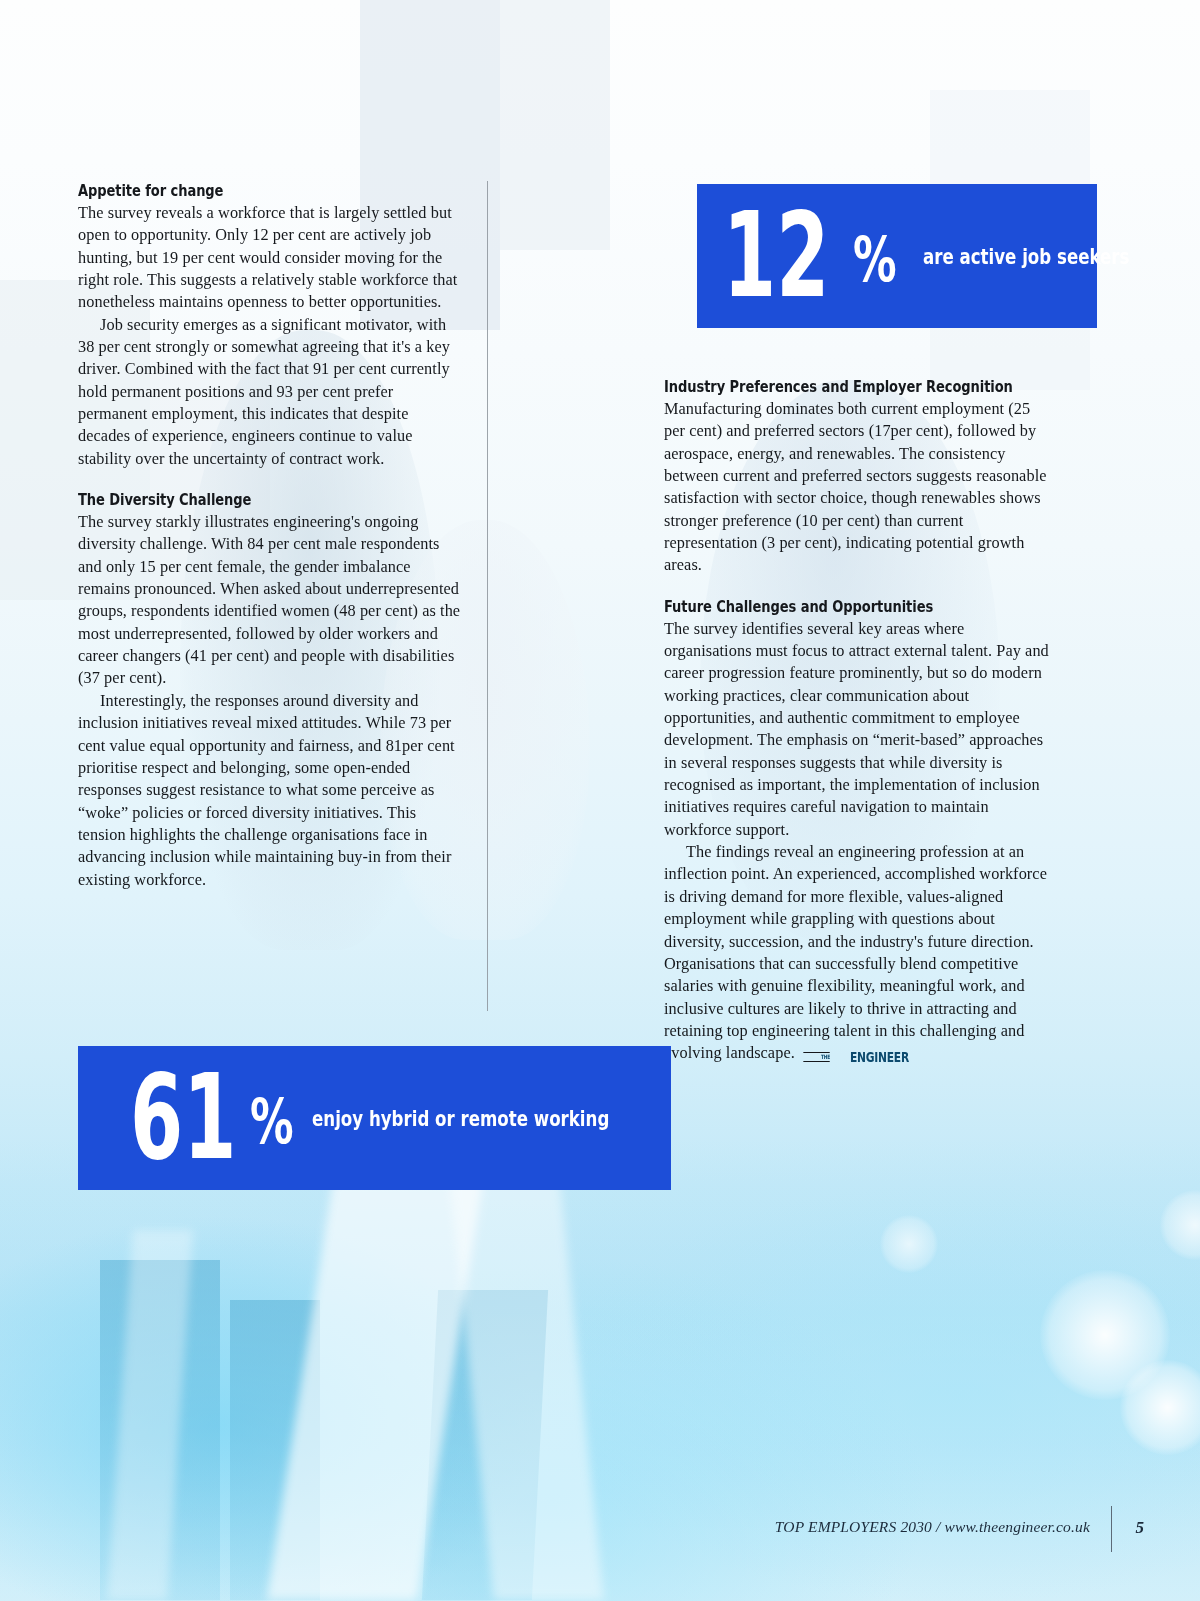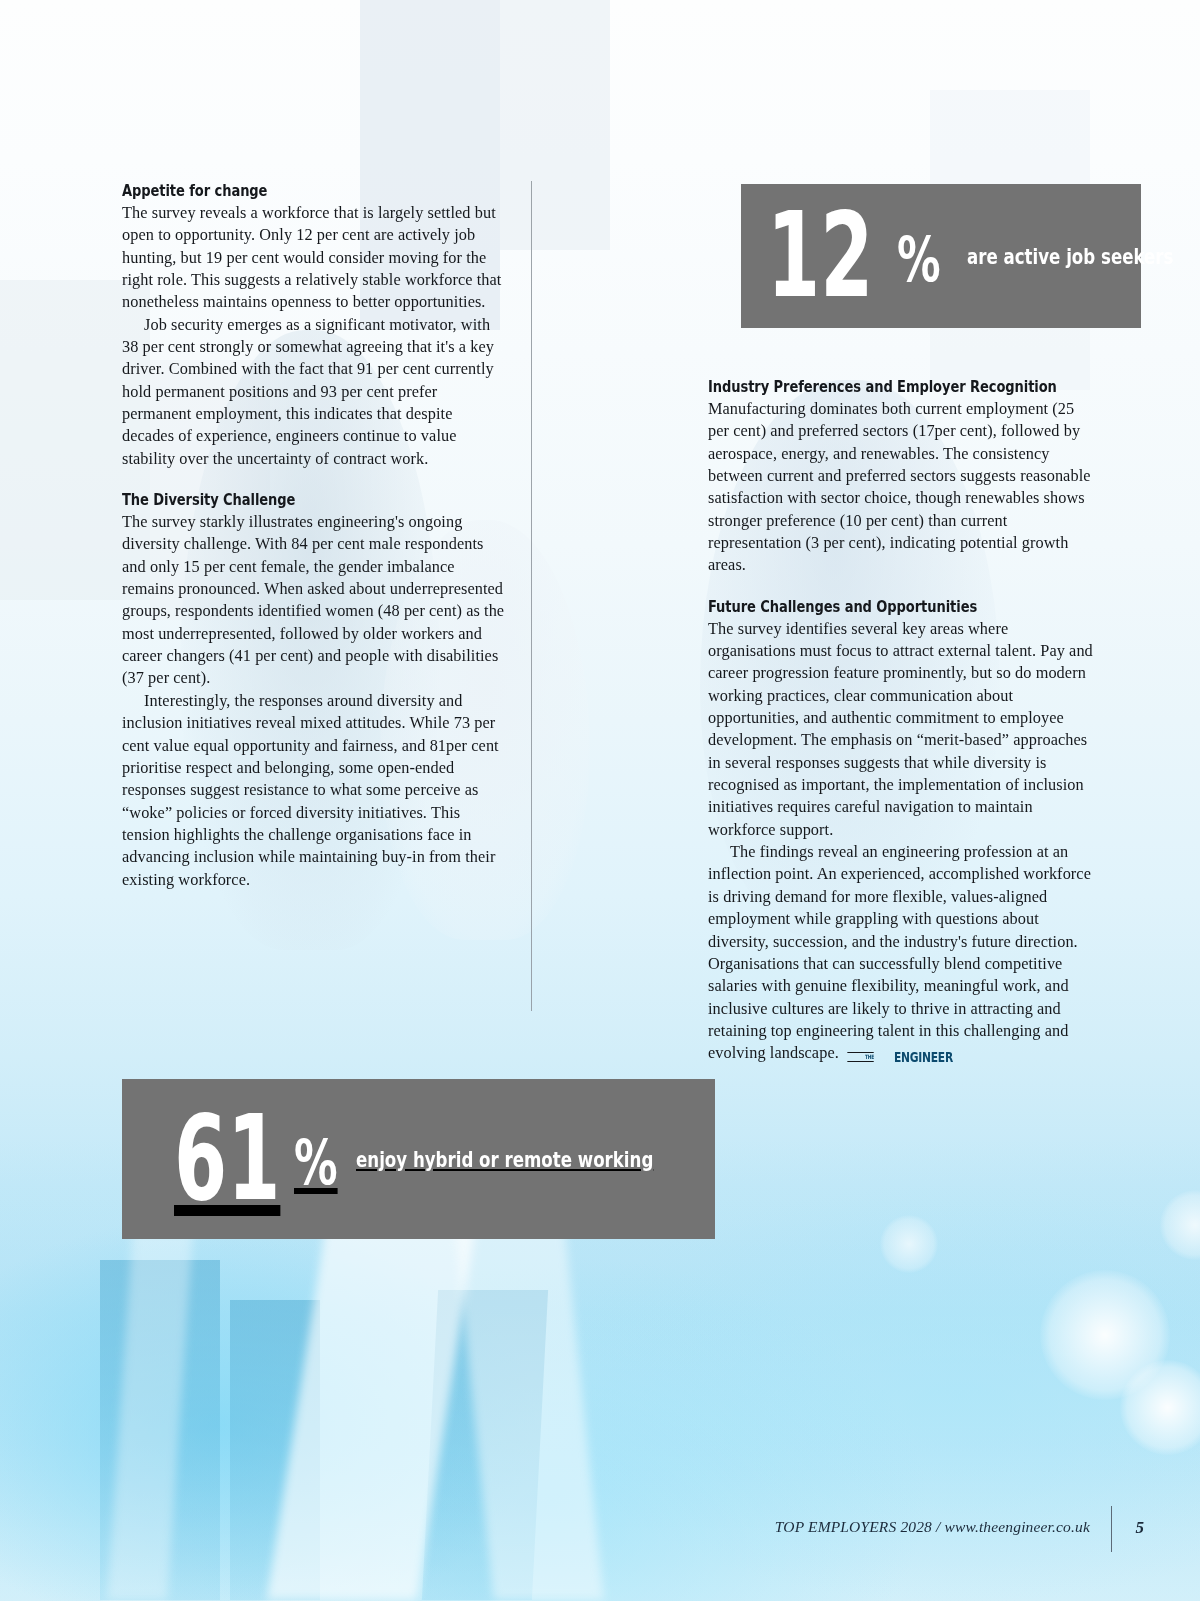--- a/index.html
+++ b/index.html
@@ -51,21 +51,21 @@
   .d1{left:100px;top:1260px;width:120px;height:340px;}
   .d2{left:230px;top:1300px;width:90px;height:300px;}
   .d3{left:430px;top:1290px;width:110px;height:310px;transform:skewX(-3deg);}
   .bokeh{position:absolute;border-radius:50%;background:radial-gradient(circle,rgba(255,255,255,.95),rgba(255,255,255,.35) 60%,transparent 72%);}
   .k1{left:1040px;top:1270px;width:130px;height:130px;}
   .k2{left:1120px;top:1360px;width:95px;height:95px;}
   .k3{left:1160px;top:1190px;width:70px;height:70px;opacity:.8;}
   .k4{left:880px;top:1215px;width:58px;height:58px;opacity:.7;}
 
   
-  .page{position:absolute;inset:0;margin-left:44px;}
+  .page{position:absolute;inset:0;}
 
   .col{position:absolute;}
   .col-left{left:78px;top:182px;width:386px;}
   .col-right{left:664px;top:378px;width:388px;}
 
   .divider{
     position:absolute;left:487px;top:181px;width:1px;height:830px;
     background:#8d949b;opacity:.85;
   }
 
@@ -88,25 +88,25 @@
     color:#15181c;
     text-align:left;
     letter-spacing:.005em;
   }
   p.body.ind{text-indent:1.35em;}
   .gap{height:21px;}
 
   
   .stat{
     position:absolute;
-    background:#737373;
+    background:#1d4ed8;
     display:flex;align-items:center;
   }
   .stat-12{left:697px;top:184px;width:400px;height:144px;}
-  .stat-61{left:78px;top:1079px;width:593px;height:160px;text-decoration:underline;}
+  .stat-61{left:78px;top:1046px;width:593px;height:144px;}
 
   .stat-num{
     font-family:"DejaVu Sans Condensed","Liberation Sans Narrow","Liberation Sans",sans-serif;
     font-weight:bold;color:#fff;line-height:.76;
     transform:scaleX(.72);transform-origin:left center;
     white-space:nowrap;
   }
   .stat-12 .stat-num{font-size:118px;margin-left:26px;}
   .stat-61 .stat-num{font-size:118px;margin-left:52px;}
   .stat-pct{
@@ -218,18 +218,18 @@
     <span class="stat-cap">are active job seekers</span>
   </div>
 
   <div class="stat stat-61">
     <span class="stat-num">61</span>
     <span class="stat-pct">%</span>
     <span class="stat-cap">enjoy hybrid or remote working</span>
   </div>
 
   <div class="footer">
-    <span class="footer-txt">TOP EMPLOYERS 2028 / www.theengineer.co.uk</span>
+    <span class="footer-txt">TOP EMPLOYERS 2030 / www.theengineer.co.uk</span>
     <span class="footer-rule"></span>
     <span class="footer-page">5</span>
   </div>
 
 </div>
 
 </body></html>

